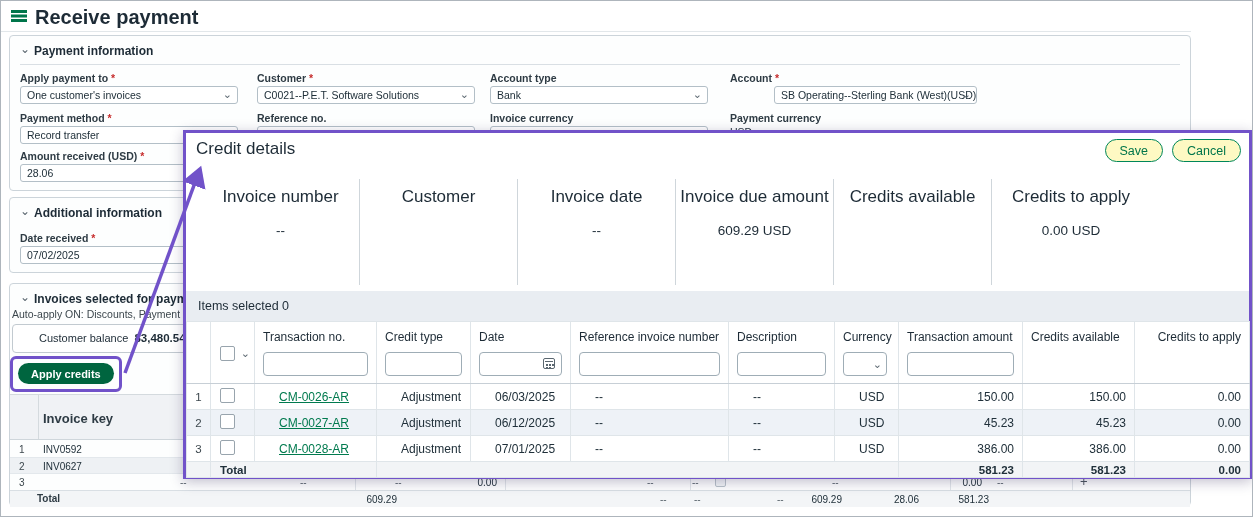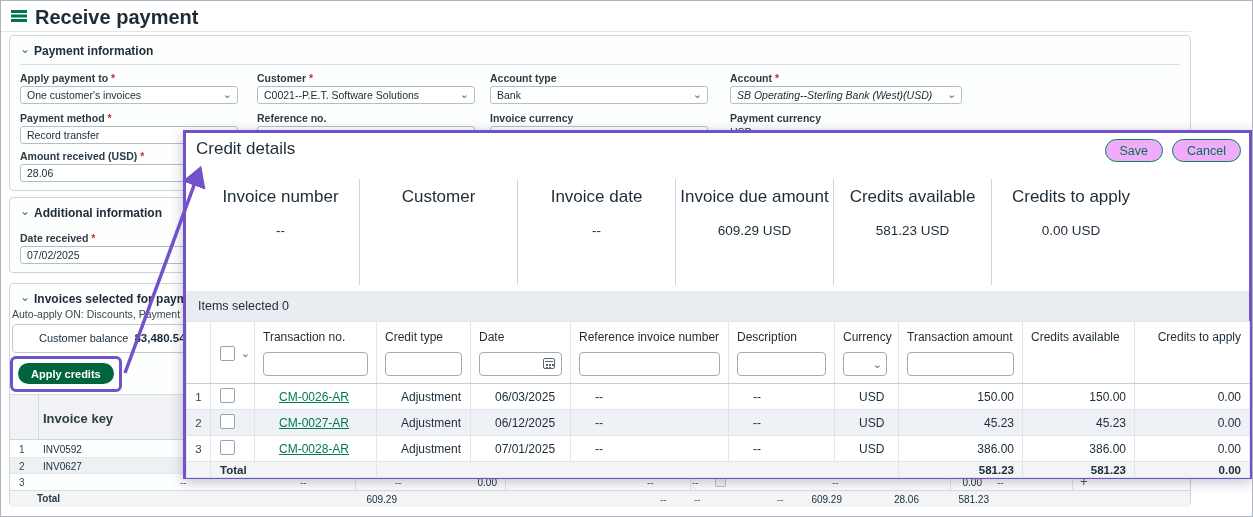--- a/index.html
+++ b/index.html
@@ -59,21 +59,21 @@
   .bg-total .tlabel { position:absolute; left:27px; top:2px; font-weight:bold; color:#2e3b44; }
   .mini-check { position:absolute; width:11px; height:11px; border:1px solid #b9c3ca; border-radius:2px; background:#f2f5f7; top:2px; }
   .plus-icon { position:absolute; top:0px; color:#4b565e; font-size:13px; }
   .plus-icon::after { content:"+"; }
   .vfaint { position:absolute; top:0; width:1px; height:100%; background:#e0e5e9; }
 
   
   .modal { position:absolute; left:182px; top:129px; width:1069px; height:349px; background:#fff;
     border:3px solid #7152c9; box-shadow:0 3px 12px rgba(40,30,80,.28); z-index:10; }
   .modal-title { position:absolute; left:10px; top:6px; font-size:17px; font-weight:500; color:#1d2b36; }
-  .pill { position:absolute; top:6px; height:23px; background:#f0abfc; border:1.5px solid #00875a; color:#00754a;
+  .pill { position:absolute; top:6px; height:23px; background:#fef9c3; border:1.5px solid #00875a; color:#00754a;
     border-radius:12px; font-size:12.5px; font-family:"Liberation Sans", sans-serif; padding:0 14px; }
   .pill.save { right:86px; }
   .pill.cancel { right:8px; }
 
   .summary { position:absolute; left:16px; top:46px; height:106px; display:flex; }
   .sum-cell { width:158px; text-align:center; padding-top:8px; border-right:1px solid #cfd6db; }
   .sum-cell:last-child { border-right:none; }
   .sum-label { font-size:17px; color:#1d2b36; }
   .sum-value { font-size:13.5px; color:#1d2b36; margin-top:14px; padding:0 14px; line-height:1.5; }
 
@@ -128,21 +128,21 @@
     <div class="flabel req" style="left:10px; top:36px;">Apply payment to</div>
     <div class="ibox" style="left:10px; top:50px; width:218px;"><span>One customer's invoices</span><span class="chev"></span></div>
 
     <div class="flabel req" style="left:247px; top:36px;">Customer</div>
     <div class="ibox" style="left:247px; top:50px; width:218px;"><span>C0021--P.E.T. Software Solutions</span><span class="chev"></span></div>
 
     <div class="flabel" style="left:480px; top:36px;">Account type</div>
     <div class="ibox" style="left:480px; top:50px; width:218px;"><span>Bank</span><span class="chev"></span></div>
 
     <div class="flabel req" style="left:720px; top:36px;">Account</div>
-    <div class="ibox" style="left:720px; top:50px; width:232px;font-style:italic;"><span>SB Operating--Sterling Bank (West)(USD)</span><span class="chev"></span></div>
+    <div class="ibox" style="left:764px; top:50px; width:203px;"><span>SB Operating--Sterling Bank (West)(USD)</span><span class="chev"></span></div>
 
     <div class="flabel req" style="left:10px; top:76px;">Payment method</div>
     <div class="ibox" style="left:10px; top:90px; width:218px;"><span>Record transfer</span><span class="chev"></span></div>
 
     <div class="flabel" style="left:247px; top:76px;">Reference no.</div>
     <div class="ibox" style="left:247px; top:90px; width:218px;"><span></span></div>
 
     <div class="flabel" style="left:480px; top:76px;">Invoice currency</div>
     <div class="ibox" style="left:480px; top:90px; width:218px;"><span>USD</span><span class="chev"></span></div>
 
@@ -226,21 +226,20 @@
       <div class="sum-cell">
         <div class="sum-label">Invoice date</div>
         <div class="sum-value">--</div>
       </div>
       <div class="sum-cell">
         <div class="sum-label">Invoice due amount</div>
         <div class="sum-value">609.29 USD</div>
       </div>
       <div class="sum-cell">
         <div class="sum-label">Credits available</div>
-        <div class="sum-value">581.23 USD</div>
       </div>
       <div class="sum-cell">
         <div class="sum-label">Credits to apply</div>
         <div class="sum-value">0.00 USD</div>
       </div>
     </div>
 
     <div class="items-bar">Items selected 0</div>
 
     <div class="credit-table">

